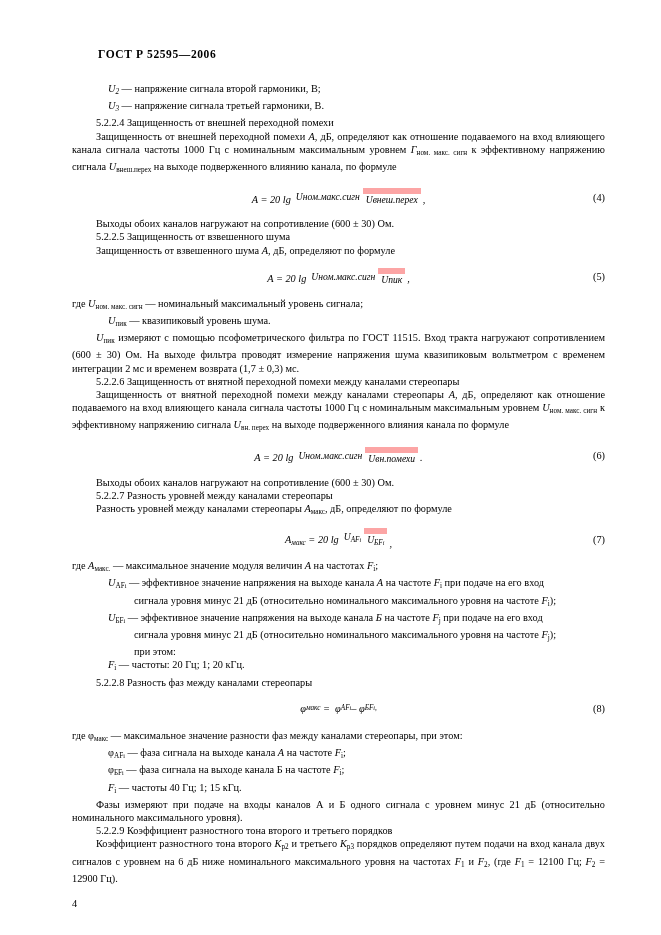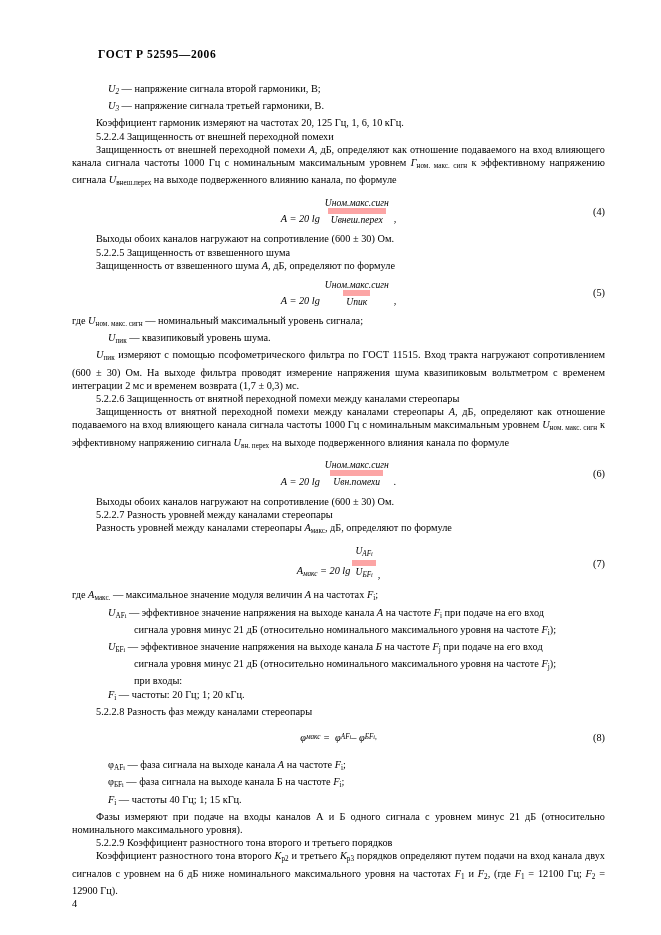--- a/index.html
+++ b/index.html
@@ -62,21 +62,21 @@
   }
   .formula {
     font-size: 10.3px;
     font-style: italic;
     display: inline-flex;
     align-items: flex-end;
     white-space: nowrap;
   }
   .frac {
     display: inline-flex;
-    flex-direction: column;
+    flex-direction: row;
     align-items: center;
     vertical-align: middle;
     margin: 0 2px;
     position: relative;
     top: -0.5px;
   }
   .frac .num {
     padding: 0 3px 0px 3px;
     font-size: 9.6px;
     line-height: 11px;
@@ -109,23 +109,20 @@
 
   <div class="body-text">
 
     <p class="defline">
       <i>U</i><span class="sub"><i>2</i></span> — напряжение сигнала второй гармоники, В;
     </p>
     <p class="defline">
       <i>U</i><span class="sub"><i>3</i></span> — напряжение сигнала третьей гармоники, В.
     </p>
     <p class="ind">
-      Коэффициент гармоник измеряют на частотах 20, 125 Гц, 1, 6, 10 кГц.
-    </p>
-    <p class="ind">
       5.2.2.4 Защищенность от внешней переходной помехи
     </p>
     <p class="ind">
       Защищенность от внешней переходной помехи <i>А</i>, дБ, определяют как отношение подаваемого на вход влияющего канала сигнала частоты 1000 Гц с номинальным максимальным уровнем <i>Г</i><span class="sub">ном. макс. сигн</span> к эффективному напряжению сигнала <i>U</i><span class="sub">внеш.перех</span> на выходе подверженного влиянию канала, по формуле
     </p>
 
     <div class="formula-row">
       <span class="formula">
         <span>A = 20 lg</span>
         <span class="frac">
@@ -212,36 +209,39 @@
     <p>
       где <i>A</i><span class="sub">макс.</span> — максимальное значение модуля величин <i>A</i> на частотах <i>F</i><span class="sub">i</span>;
     </p>
     <p class="defline">
       <i>U</i><span class="sub">AF<span style="font-size:6px">i</span></span> — эффективное значение напряжения на выходе канала <i>А</i> на частоте <i>F</i><span class="sub">i</span> при подаче на его вход<br>
       <span style="padding-left:26px;display:inline-block">сигнала уровня минус 21 дБ (относительно номинального максимального уровня на частоте <i>F</i><span class="sub">i</span>);</span>
     </p>
     <p class="defline">
       <i>U</i><span class="sub">БF<span style="font-size:6px">i</span></span> — эффективное значение напряжения на выходе канала <i>Б</i> на частоте <i>F</i><span class="sub">j</span> при подаче на его вход<br>
       <span style="padding-left:26px;display:inline-block">сигнала уровня минус 21 дБ (относительно номинального максимального уровня на частоте <i>F</i><span class="sub">j</span>);</span><br>
-      <span style="padding-left:26px;display:inline-block">при входы:</span>
+      <span style="padding-left:26px;display:inline-block">при этом:</span>
     </p>
     <p class="defline">
       <i>F</i><span class="sub">i</span> — частоты: 20 Гц; 1; 20 кГц.
     </p>
     <p class="ind">
       5.2.2.8 Разность фаз между каналами стереопары
     </p>
 
     <div class="formula-row">
       <span class="formula">
         φ<span class="sub">макс</span>&nbsp;=&nbsp; φ<span class="sub">AF<span style="font-size:6px">i</span></span>– φ<span class="sub">БF<span style="font-size:6px">i</span>,</span>
       </span>
       <span class="eqno">(8)</span>
     </div>
 
+    <p>
+      где φ<span class="sub">макс</span> — максимальное значение разности фаз между каналами стереопары, при этом:
+    </p>
     <p class="defline">
       φ<span class="sub">AF<span style="font-size:6px">i</span></span> — фаза сигнала на выходе канала <i>А</i> на частоте <i>F</i><span class="sub">i</span>;
     </p>
     <p class="defline">
       φ<span class="sub">БF<span style="font-size:6px">i</span></span> — фаза сигнала на выходе канала Б на частоте <i>F</i><span class="sub">i</span>;
     </p>
     <p class="defline">
       <i>F</i><span class="sub">i</span> — частоты 40 Гц; 1; 15 кГц.
     </p>
     <p class="ind">

